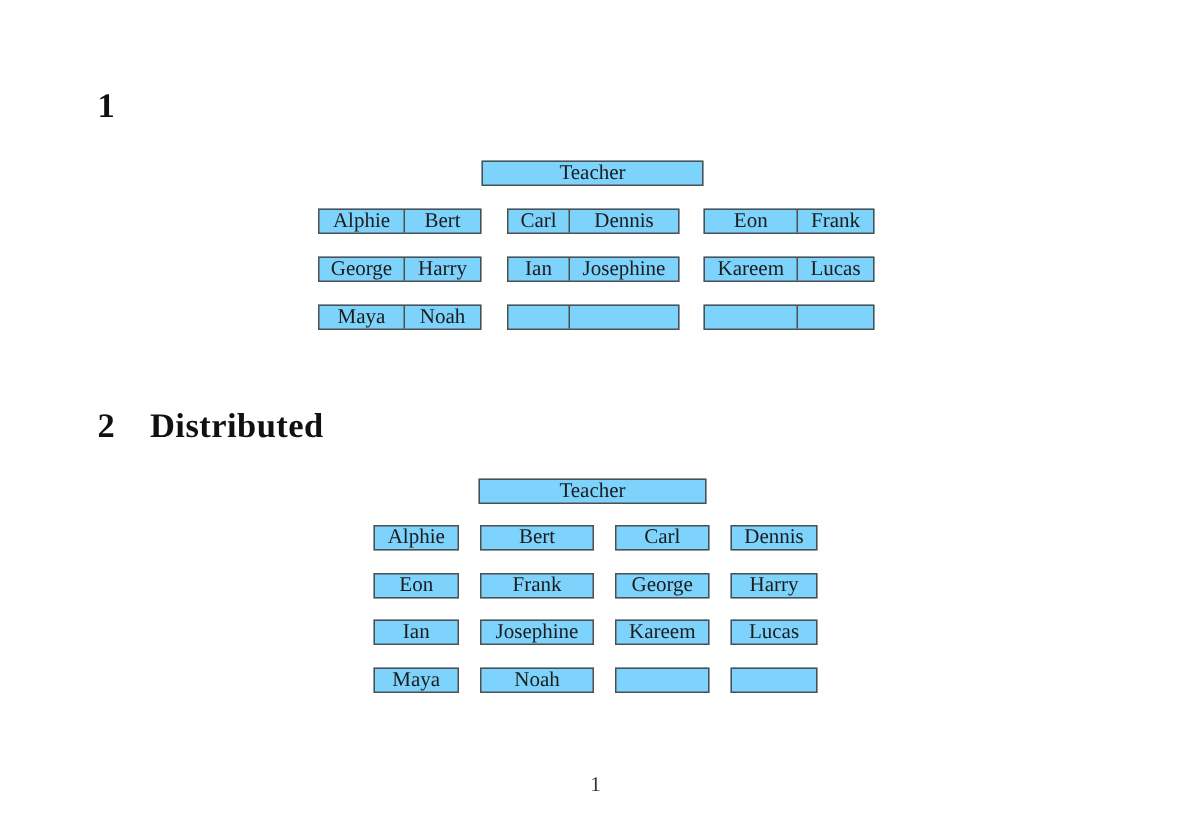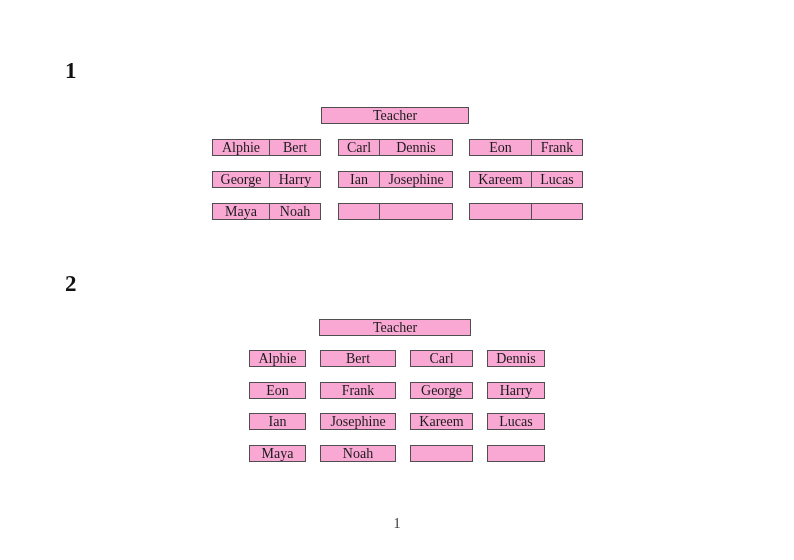--- a/index.html
+++ b/index.html
@@ -28,21 +28,21 @@
   }
   .sec-num {
     display: inline-block;
     width: 35px;
   }
   .box {
     position: absolute;
     height: 17px;
     box-sizing: border-box;
     border: 1px solid #4f4f4f;
-    background: #f9a8d4;
+    background: #7dd3fc;
     font-size: 14px;
     line-height: 15px;
     display: flex;
     align-items: center;
     justify-content: center;
     white-space: nowrap;
   }
   .pair {
     justify-content: flex-start;
     padding: 0;
@@ -112,20 +112,21 @@
     <span class="seat l" style="width:41px;"></span>
     <span class="seat r"></span>
   </div>
   <div class="box pair" style="left:469px; top:203px; width:114px;">
     <span class="seat l" style="width:62px;"></span>
     <span class="seat r"></span>
   </div>
 
   <div class="sec-heading" style="left:65px; top:273px;">
     <span class="sec-num">2</span>
+    <span class="sec-title">Distributed</span>
   </div>
 
   <div class="box" style="left:319px; top:319px; width:152px;">Teacher</div>
 
   <div class="box" style="left:249px; top:350px; width:57px;">Alphie</div>
   <div class="box" style="left:320px; top:350px; width:76px;">Bert</div>
   <div class="box" style="left:410px; top:350px; width:63px;">Carl</div>
   <div class="box" style="left:487px; top:350px; width:58px;">Dennis</div>
 
   <div class="box" style="left:249px; top:382px; width:57px;">Eon</div>

